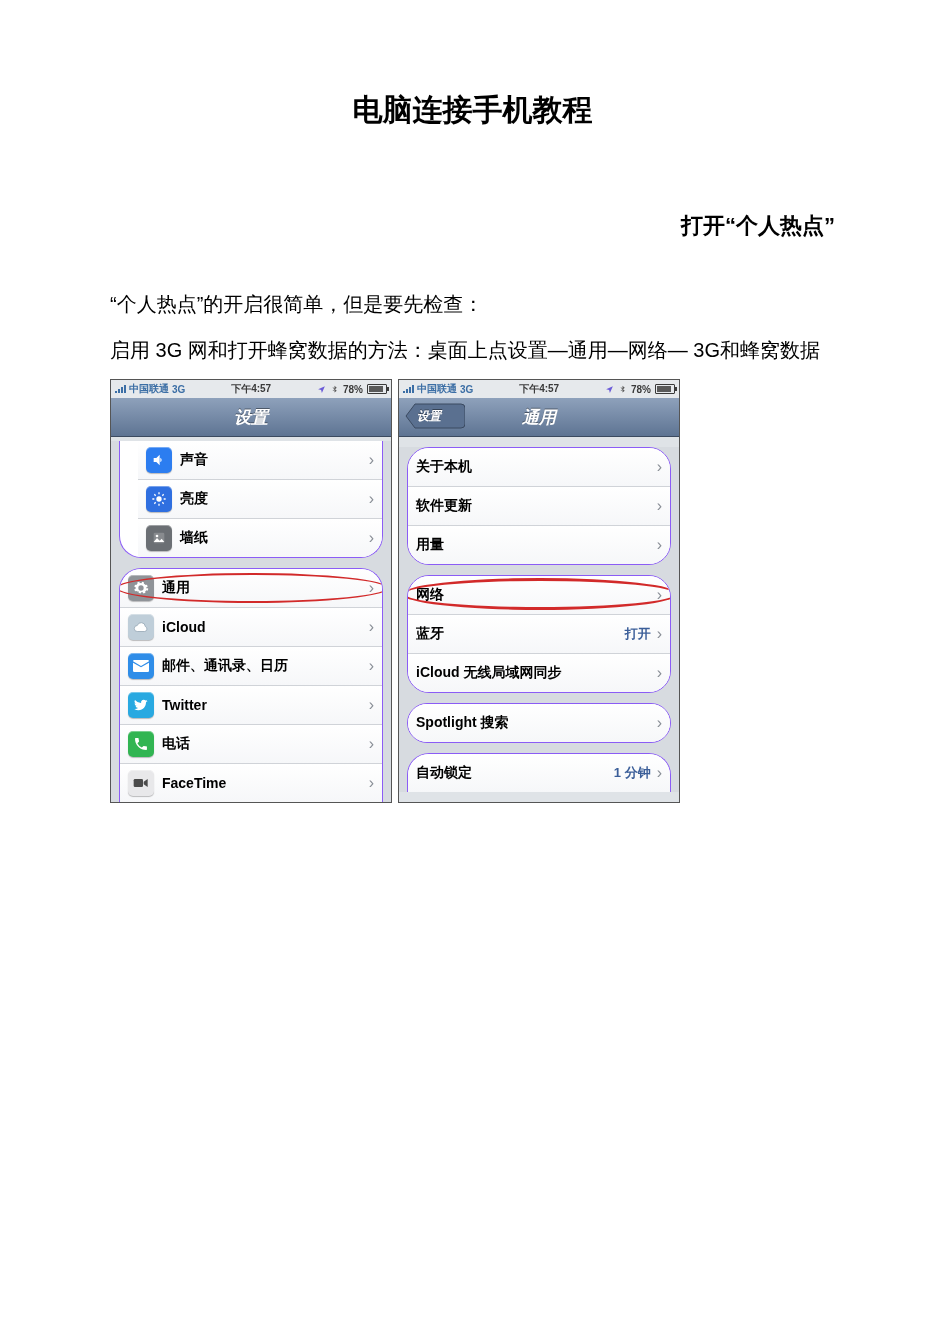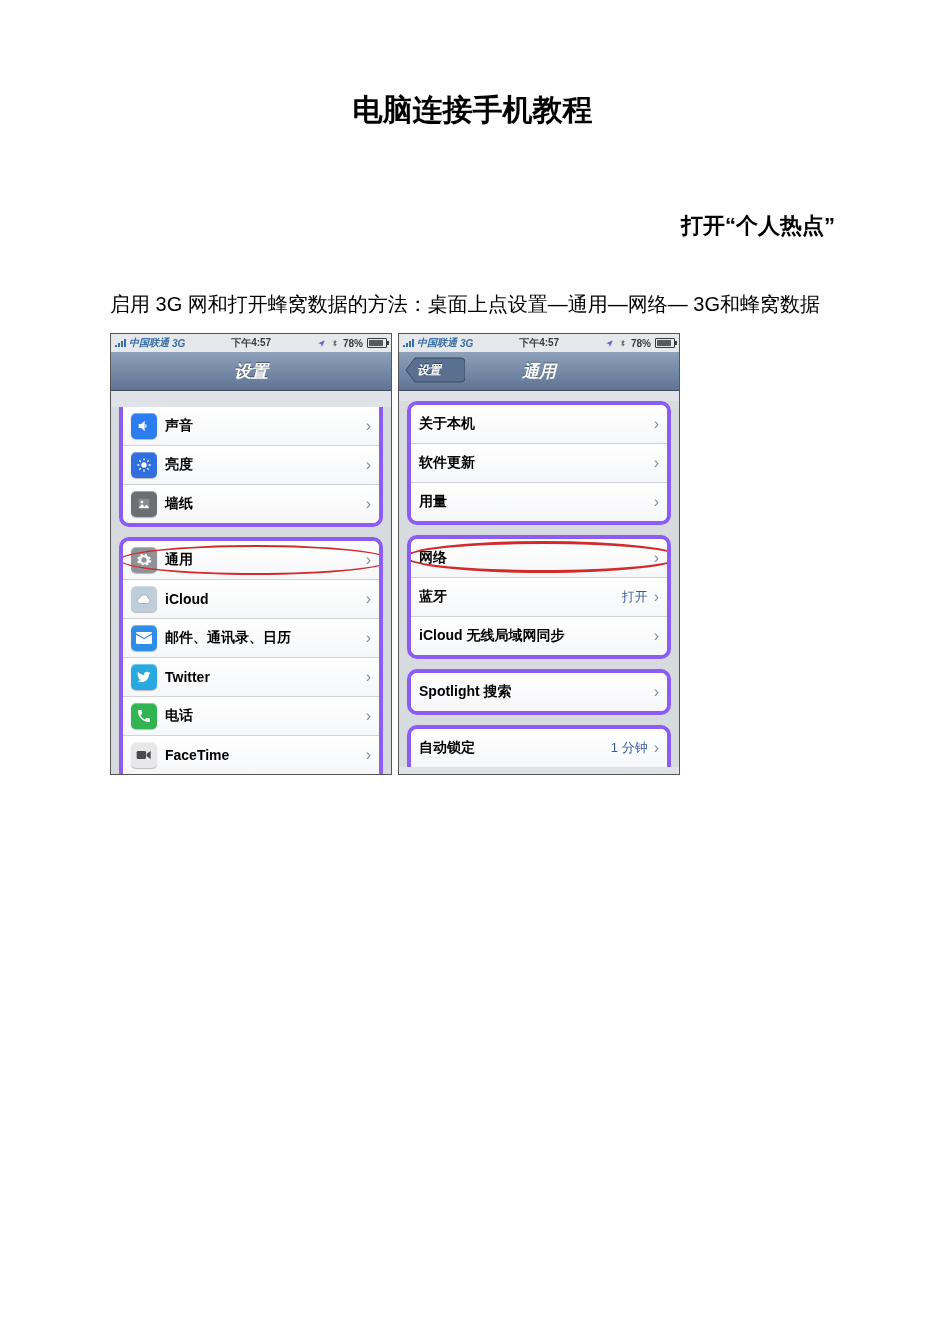--- a/index.html
+++ b/index.html
@@ -50,21 +50,21 @@
   .statusbar {
     height: 18px;
     background: #e6e9ec;
     font-size: 10px;
     color: #3a3a3a;
     display: flex;
     align-items: center;
     padding: 0 4px;
     font-weight: bold;
   }
-  .statusbar .sb-left { flex: 0 0 auto; display:flex; align-items:center; gap:3px;font-style:italic;}
+  .statusbar .sb-left { flex: 0 0 auto; display:flex; align-items:center; gap:3px;}
   .statusbar .sb-center { flex: 1; text-align: center; }
   .statusbar .sb-right { flex: 0 0 auto; display:flex; align-items:center; gap:4px;}
   .signal-bars {
     display: inline-flex; align-items: flex-end; gap:1px; height:8px;
   }
   .signal-bars span { width:2px; background:#3b6ea5; }
   .signal-bars span:nth-child(1){height:2px;}
   .signal-bars span:nth-child(2){height:4px;}
   .signal-bars span:nth-child(3){height:6px;}
   .signal-bars span:nth-child(4){height:8px;}
@@ -103,26 +103,26 @@
     color:#fff; font-size:12px; font-weight:bold; text-shadow:0 -1px 0 rgba(0,0,0,.4);
     padding-right:8px;
   }
   
   .content {
     padding: 0 8px 0 8px;
     background: #d7dbe0;
   }
   .group {
     margin: 10px 0;
-    border: 4px solid #8b5cf6;
-    border-radius: 10px;
+    border: 1px solid #8b5cf6;
+    border-radius: 22px;
     overflow: hidden;
     background: #fff;
   }
-  .group.cut-top { border-top-left-radius:0; border-top-right-radius:0; border-top:none; margin-top:16px;}
+  .group.cut-top { border-top-left-radius:0; border-top-right-radius:0; border-top:none; margin-top:4px;padding-left:18px;}
   .group.cut-bottom { border-bottom-left-radius:0; border-bottom-right-radius:0; border-bottom:none; margin-bottom:0;}
   .row {
     min-height: 38px;
     display: flex;
     align-items: center;
     padding: 0 8px 0 8px;
     border-top: 1px solid #d0d3d8;
     position: relative;
     background: linear-gradient(#ffffff,#f6f7f9);
   }
@@ -135,20 +135,21 @@
   .row-label {
     flex: 1;
     font-size: 14px;
     font-weight: bold;
     color: #000;
   }
   .row-value {
     font-size: 13px;
     color: #3b5e99;
     margin-right: 6px;
+    font-weight: bold;
   }
   .chevron {
     color: #8a8f97;
     font-size: 16px;
   }
   
   .ellipse {
     position: absolute;
     border: 2px solid #d22a2a;
     border-radius: 50% / 50%;
@@ -158,20 +159,21 @@
 </style>
 </head>
 <body>
 
 <div class="page">
 
   <h1 class="doc-title">电脑连接手机教程</h1>
 
   <h2 class="section-heading">打开“个人热点”</h2>
 
+  <p class="body-text">“个人热点”的开启很简单，但是要先检查：</p>
   <p class="body-text">启用 3G 网和打开蜂窝数据的方法：桌面上点设置—通用—网络— 3G和蜂窝数据</p>
 
   <div class="screenshots">
 
     <div class="phone">
       <div class="statusbar">
         <div class="sb-left">
           <span class="signal-bars">
               <span></span>
               <span></span>

